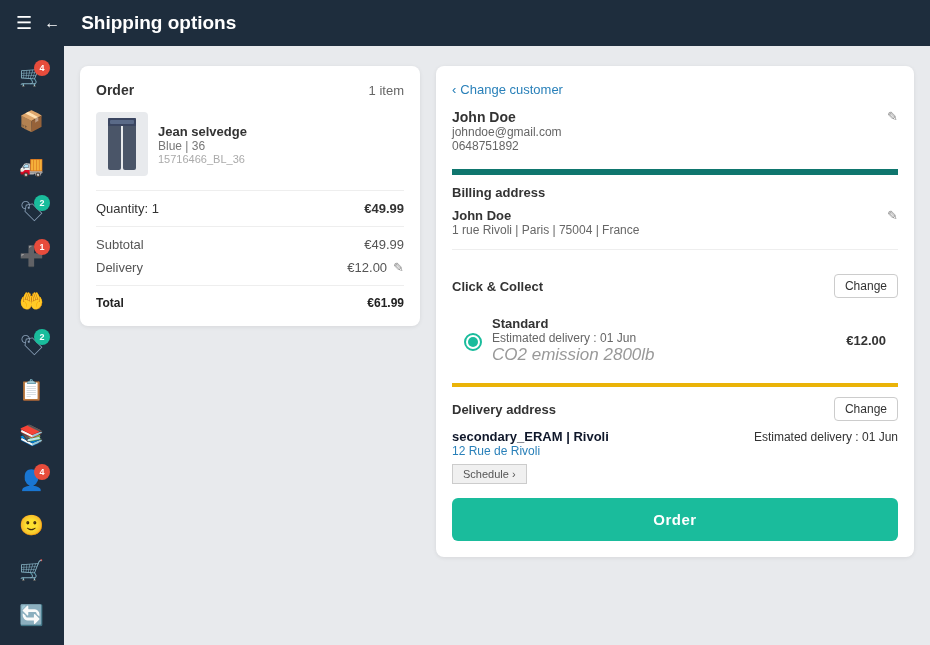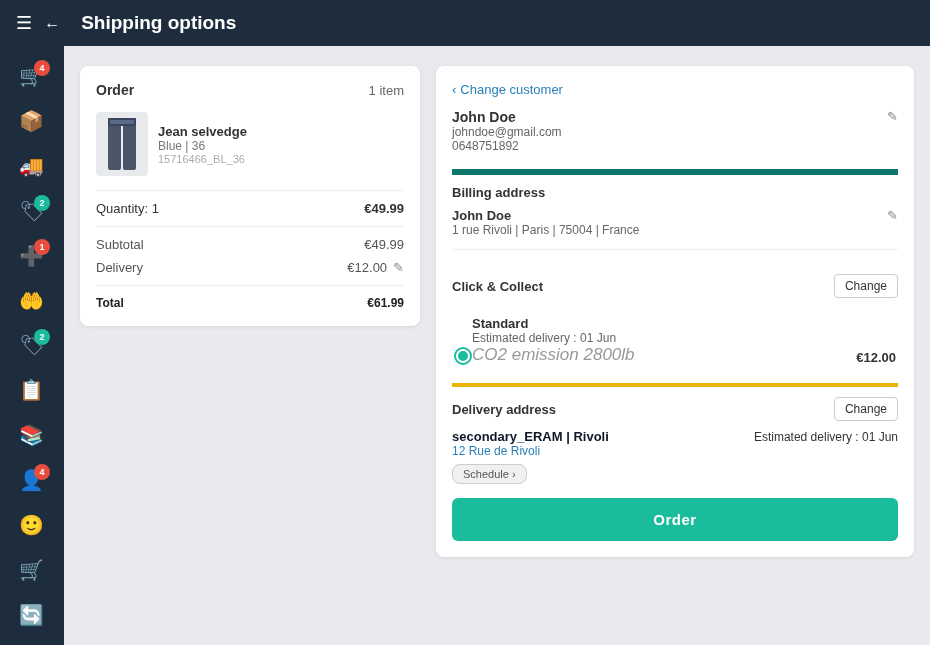--- a/index.html
+++ b/index.html
@@ -213,22 +213,23 @@
       border: 1px solid #ccc;
       border-radius: 4px;
       padding: 4px 10px;
       font-size: 12px;
       color: #333;
       cursor: pointer;
     }
 
     .delivery-option {
       display: flex;
-      align-items: flex-end;
-      margin: 10px 2px;
+      align-items: center;
+      gap: 10px;
+      margin: 10px 12px;
       padding: 8px 0;
     }
     .radio-circle {
       width: 18px;
       height: 18px;
       border-radius: 50%;
       border: 2px solid #1abc9c;
       display: flex;
       align-items: center;
       justify-content: center;
@@ -260,21 +261,21 @@
       display: flex;
       justify-content: space-between;
       align-items: flex-start;
     }
     .addr-left {}
     .store-name { font-size: 13px; font-weight: 600; color: #0f172a; }
     .store-addr { font-size: 12px; color: #2980b9; }
     .schedule-btn {
       background: #f0f0f0;
       border: 1px solid #ccc;
-      border-radius: 8px;
+      border-radius: 0;
       padding: 3px 10px;
       font-size: 11px;
       color: #555;
       cursor: pointer;
       margin-top: 6px;
       display: inline-flex;
       align-items: center;
       gap: 3px;
     }
     .estimated-delivery { font-size: 12px; color: #333; text-align: right; line-height: 1.4; }

